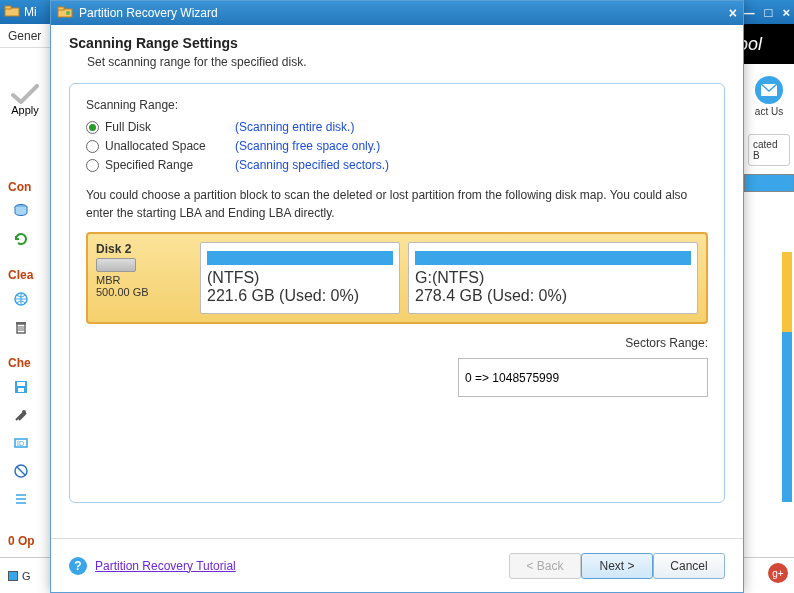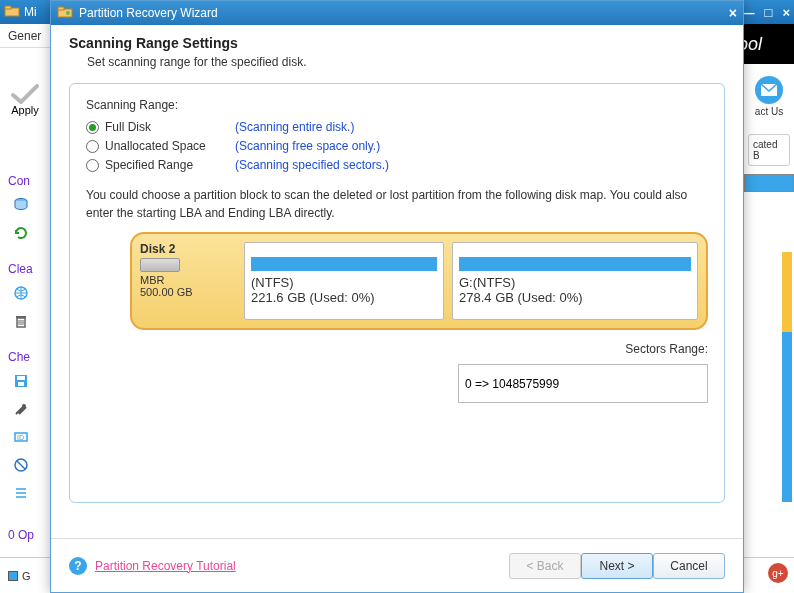--- a/index.html
+++ b/index.html
@@ -10,21 +10,21 @@
 .bg-titlebar { height: 24px; background: linear-gradient(#2e8bd0, #1b6fb5); display: flex; align-items: center; justify-content: space-between; padding: 0 4px; }
 .bg-title-left { display: flex; align-items: center; gap: 4px; color: #fff; font-size: 12px; }
 .bg-title-right { display: flex; gap: 10px; color: #fff; font-size: 13px; font-weight: bold; }
 .bg-title-right span { cursor: pointer; }
 .bg-logo-strip { position: absolute; top: 24px; right: 0; width: 60px; height: 40px; background: #000; color: #fff; font-size: 18px; font-style: italic; display: flex; align-items: center; justify-content: flex-start; padding-left: 4px; border-radius: 0 0 0 4px;}
 .bg-menu { display: flex; height: 24px; align-items: center; padding: 0 8px; font-size: 12px; color: #333; border-bottom: 1px solid #ddd;}
 .bg-left-col { position: absolute; left: 0; top: 48px; width: 50px; height: 540px; padding: 6px 4px; background: #fff; }
 .bg-apply-row { position: absolute; left: 0; top: 72px; height: 56px; width: 50px; display: flex; flex-direction: column; align-items: center; justify-content: center; }
 .bg-apply-icon { width: 28px; height: 20px; }
 .bg-apply-icon svg { width: 100%; height: 100%; }
-.bg-section { font-size: 12px; color: #6d28d9; font-weight: normal; margin: 20px 0 6px 4px; }
+.bg-section { font-size: 12px; color: #c2410c; font-weight: bold; margin: 26px 0 6px 4px; }
 .bg-iconbtn { width: 22px; height: 22px; margin: 6px 0 6px 6px; display: flex; align-items: center; justify-content: center;}
 .bg-right-col { position: absolute; right: 0; top: 66px; width: 50px; }
 .bg-right-chunk { margin: 8px 4px; border: 1px solid #ccc; border-radius: 3px; padding: 4px; font-size: 10px; color: #333; }
 .bg-right-bar { height: 18px; background: #3aa5e8; border: 1px solid #888; margin-top: 6px;}
 .yellow-strip { position: absolute; top: 252px; right: 2px; bottom: 200px; width: 10px; background: #f7c23c;}
 .blue-strip { position: absolute; top: 332px; right: 2px; height: 170px; width: 10px; background: #3aa5e8;}
 .bg-bottom { position: absolute; left: 0; bottom: 0; width: 794px; height: 36px; border-top: 1px solid #ccc; display: flex; align-items: center; padding: 0 8px; font-size: 11px; color: #333;}
 .legend-sq { width: 10px; height: 10px; background: #3aa5e8; border: 1px solid #555; margin-right: 4px; display: inline-block;}
 .bg-gplus { position: absolute; right: 6px; bottom: 10px; width: 20px; height: 20px; border-radius: 50%; background: #d34836; color: #fff; font-size: 10px; display: flex; align-items: center; justify-content: center;}
 .bg-contact { position: absolute; right: 2px; top: 76px; width: 46px; text-align: center; font-size: 10px; color: #333; }
@@ -41,34 +41,34 @@
 .m-header p { font-size: 12px; color: #333; margin: 4px 0 0 18px; }
 .m-body { flex: 1; padding: 0 18px; }
 .panel { border: 1px solid #a8d0ec; border-radius: 6px; padding: 14px 16px 16px 16px; height: 420px; }
 .panel-title { font-size: 12px; color: #333; font-weight: normal; margin-bottom: 8px; }
 .radio-row { display: flex; align-items: center; margin: 5px 0; font-size: 12px; color: #333; }
 .radio { width: 13px; height: 13px; border: 1px solid #666; border-radius: 50%; margin-right: 6px; display: inline-flex; align-items: center; justify-content: center; }
 .radio.checked::after { content: ""; width: 7px; height: 7px; border-radius: 50%; background: #2a9a2a; }
 .radio-label { width: 130px; display: inline-block; }
 .radio-desc { color: #1d4ed8; }
 .instructions { margin: 14px 0 10px 0; font-size: 12px; color: #333; line-height: 1.5; }
-.disk-map { border: 2px solid #e8a73c; border-radius: 14px; background: linear-gradient(#fbe39a, #f5d06e); padding: 8px; display: flex; gap: 8px; align-items: stretch; margin-left: 44px; }
+.disk-map { border: 2px solid #e8a73c; border-radius: 4px; background: linear-gradient(#fbe39a, #f5d06e); padding: 8px; display: flex; gap: 8px; align-items: stretch; }
 .disk-info { width: 96px; font-size: 11px; color: #333; }
 .disk-info .dname { font-weight: bold; font-size: 12px; }
 .disk-icon { width: 40px; height: 14px; background: linear-gradient(#ddd,#bbb); border: 1px solid #999; border-radius: 2px; margin: 2px 0;}
-.part-block { flex: 1; background: #fff; border: 1px solid #bbb; border-radius: 2px; padding: 14px 6px; font-size: 13px; color: #333; }
+.part-block { flex: 1; background: #fff; border: 1px solid #bbb; border-radius: 2px; padding: 8px 6px; font-size: 16px; color: #333; }
 .part-bar { height: 14px; background: #3aa5e8; margin-bottom: 4px; }
 .part-block.p1 { flex: 0 0 200px; }
 .part-block.p2 { flex: 1; }
 .sectors-row { margin: 12px 0; font-size: 12px; color: #333; display: flex; align-items: flex-end; gap: 8px; flex-direction: column; }
 .sectors-input { width: 250px; height: 39px; border: 1px solid #bbb; padding: 2px 6px; font-size: 12px; background: #fff; }
 .m-footer { height: 54px; display: flex; align-items: center; justify-content: space-between; padding: 0 18px; border-top: 1px solid #ddd; }
 .help-left { display: flex; align-items: center; gap: 8px; }
 .help-icon { width: 18px; height: 18px; border-radius: 50%; background: #3aa5e8; color: #fff; font-size: 12px; display: flex; align-items: center; justify-content: center; font-weight: bold;}
-.help-link { font-size: 12px; color: #ec4899; text-decoration: underline; }
+.help-link { font-size: 12px; color: #6d28d9; text-decoration: underline; }
 .btn-row { display: flex; }
 .btn { min-width: 72px; height: 26px; border: 1px solid #8bb8d9; background: linear-gradient(#fdfdfd, #e7eff6); border-radius: 3px; font-size: 12px; color: #333; display: flex; align-items: center; justify-content: center; cursor: pointer; }
 .btn.disabled { color: #aaa; border-color: #ccc; background: #f5f5f5; }
 .btn.primary { background: linear-gradient(#eaf4fd, #cfe7f9); border-color: #5fa3d6; }
 
 .icon-svg { width: 16px; height: 16px; }
 </style>
 </head>
 <body>
 

